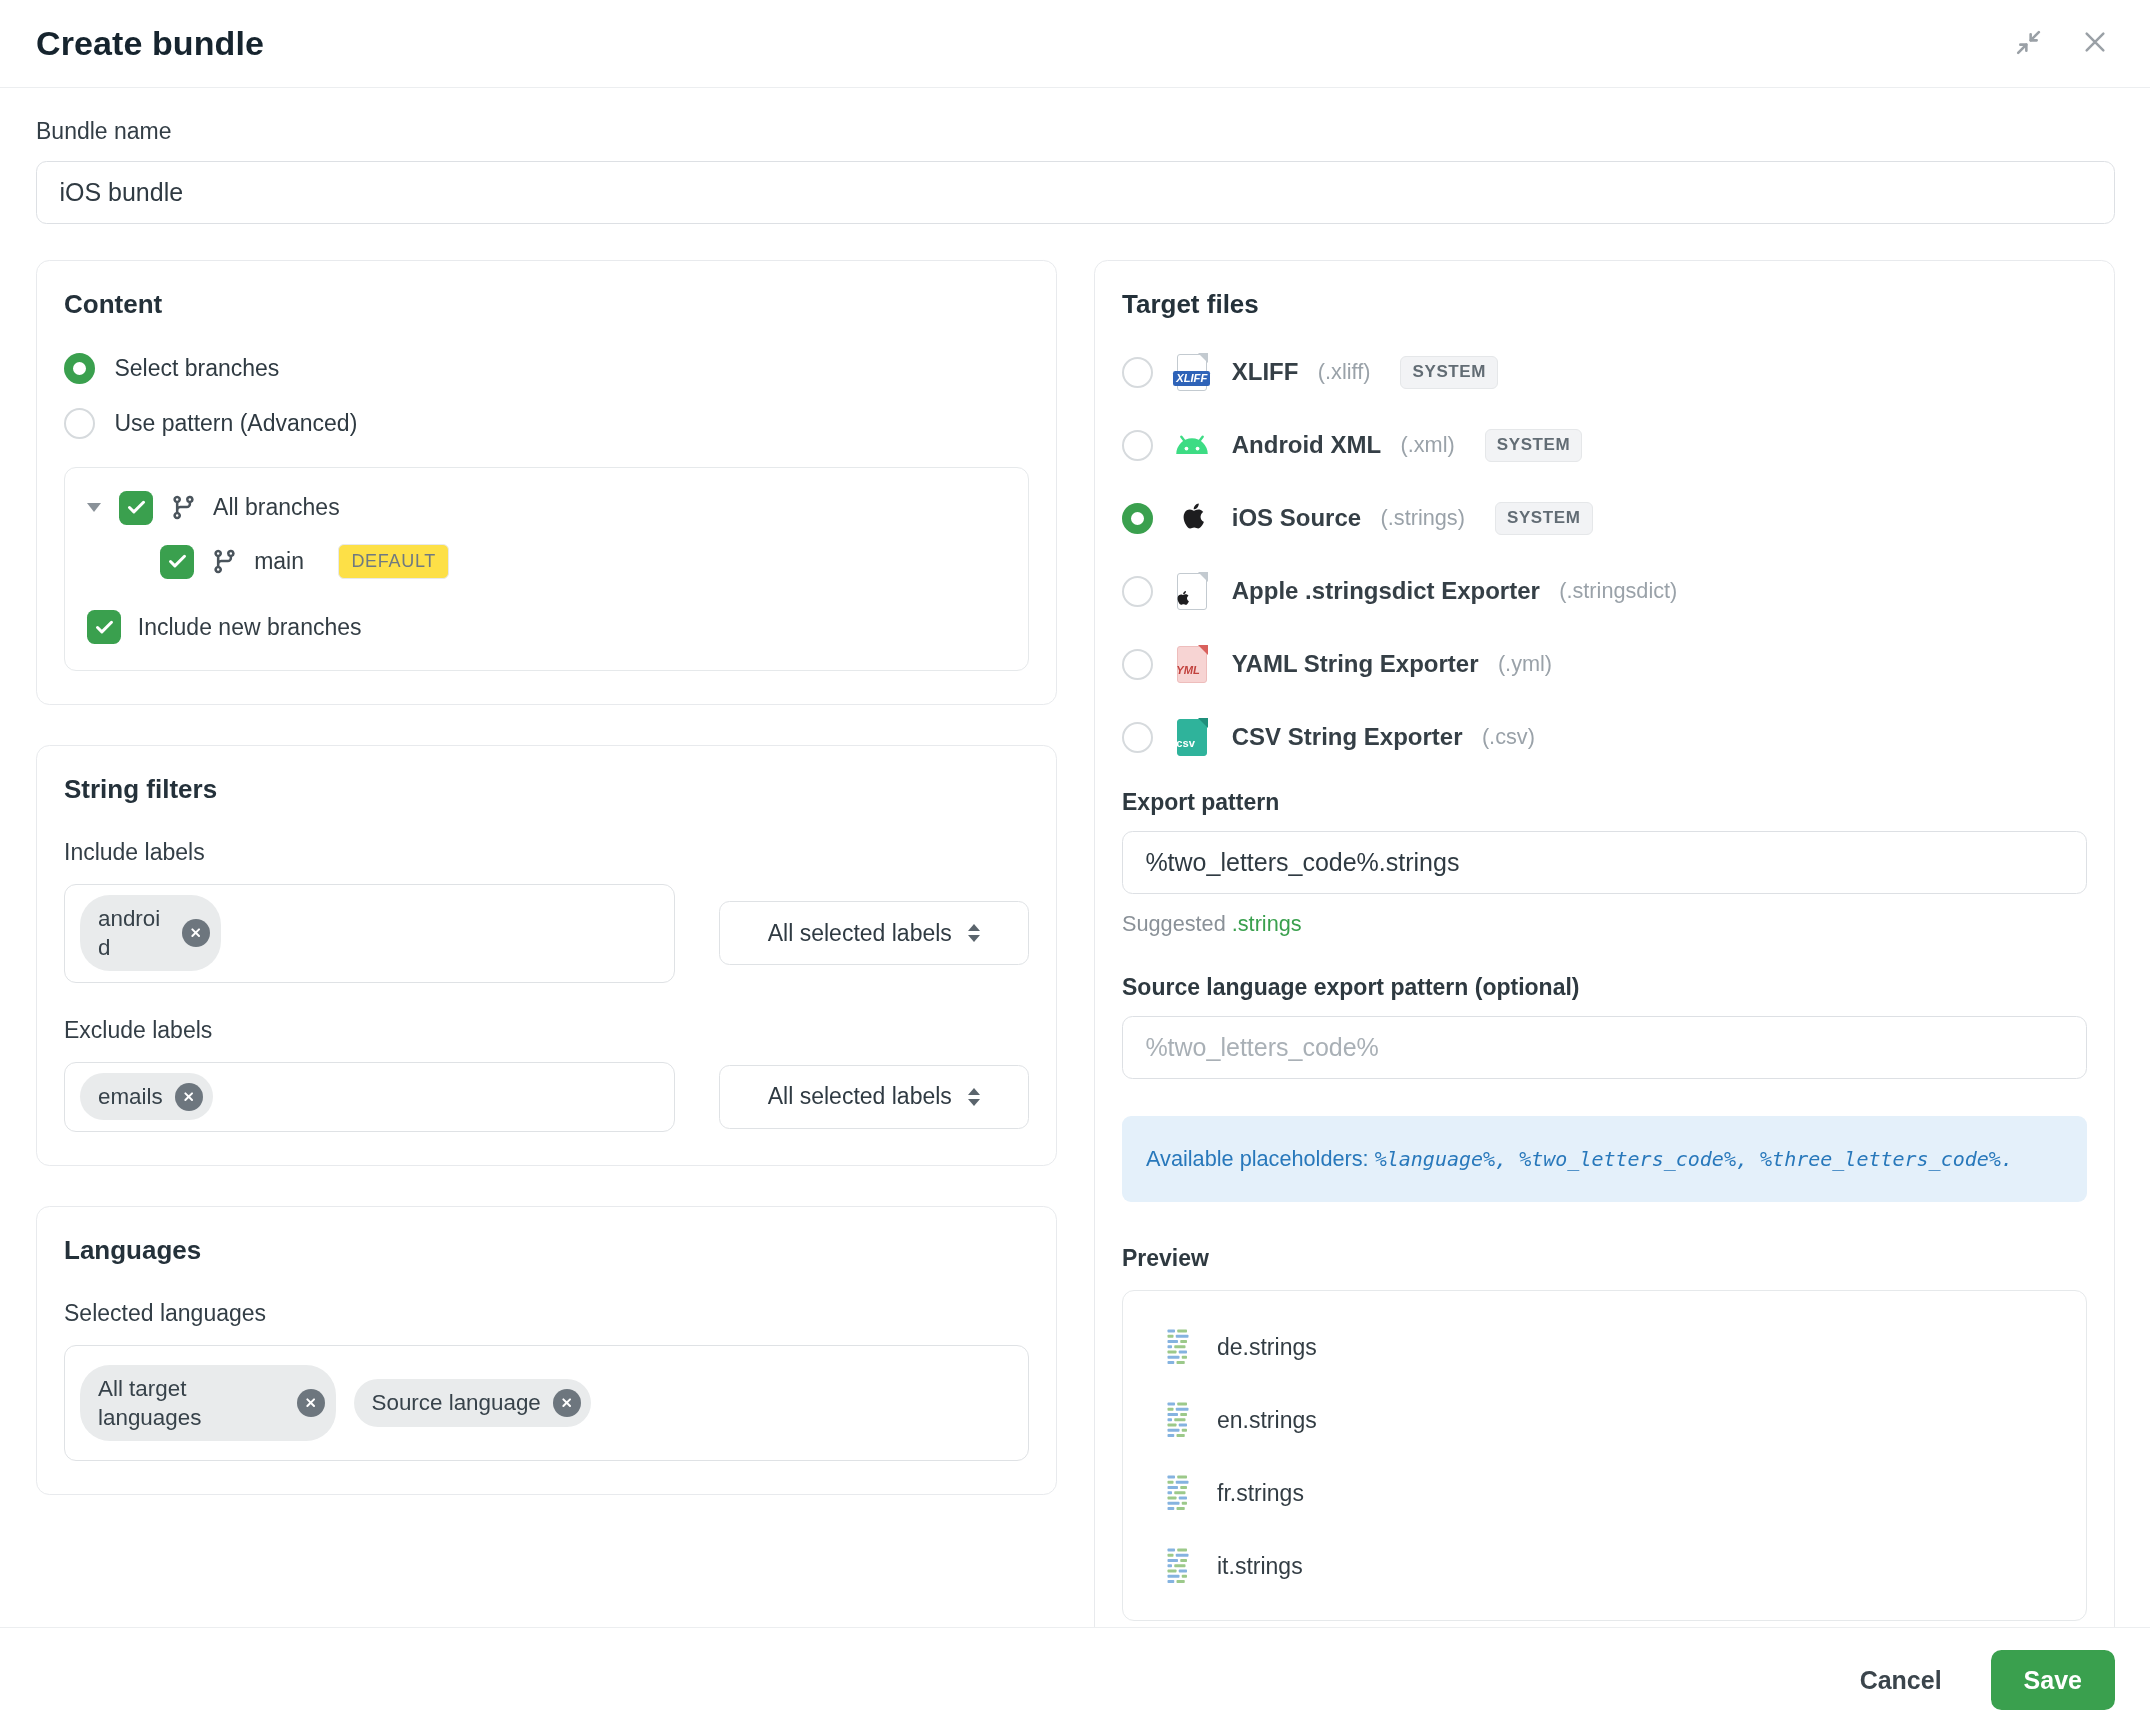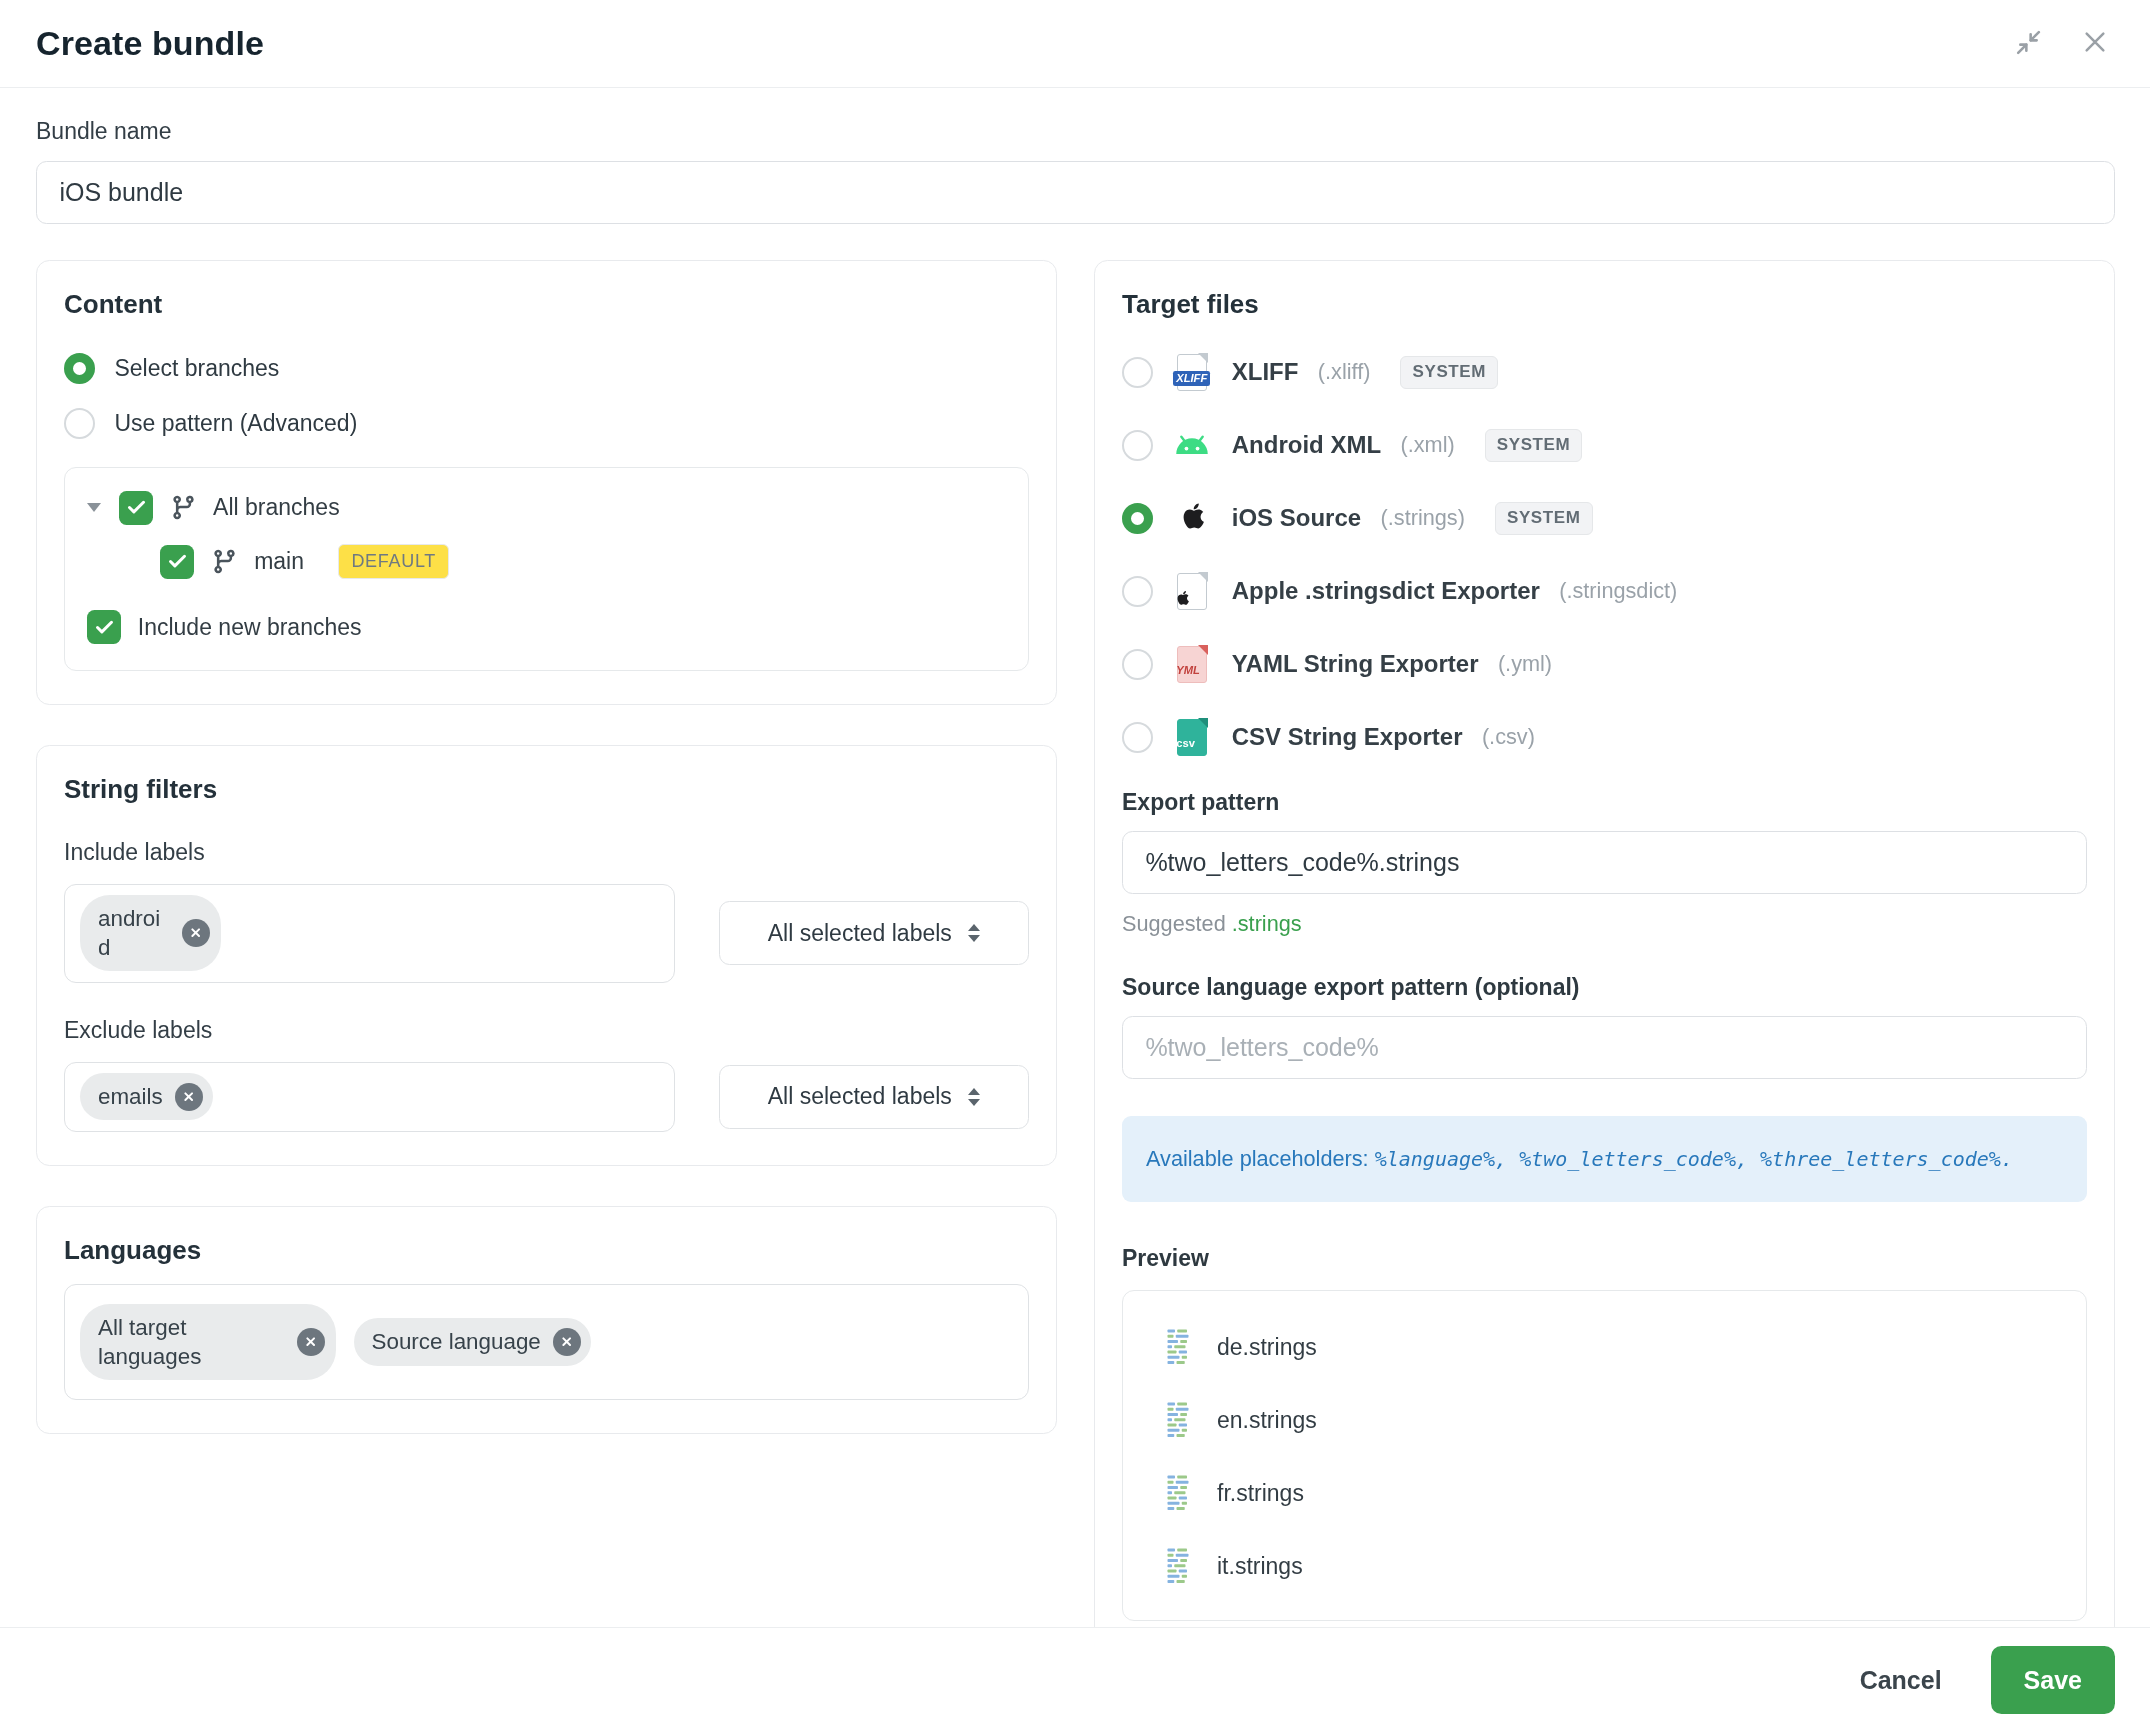--- a/index.html
+++ b/index.html
@@ -121,21 +121,21 @@
   .file-row{display:flex;align-items:center;gap:21px;padding-left:43px;margin-bottom:34px}
   .file-row:last-child{margin-bottom:0}
   .file-name{font-size:23px;color:#333d44}
   .strings-svg{width:30px;height:39px;flex:0 0 auto}
 
   
   .dlg-footer{flex:0 0 105px;border-top:1.5px solid #eceef0;display:flex;align-items:center;
     justify-content:flex-end;gap:43px;padding:0 36px}
   .btn-cancel{background:none;border:none;font-size:25px;font-weight:600;color:#3b454c;cursor:pointer;
     font-family:"Liberation Sans",sans-serif}
-  .btn-save{height:68px;padding:0 33px;border:none;border-radius:10.5px;background:var(--accent-green);
+  .btn-save{height:60px;padding:0 33px;border:none;border-radius:10.5px;background:var(--accent-green);
     color:#fff;font-size:25px;font-weight:600;cursor:pointer;font-family:"Liberation Sans",sans-serif}
 </style>
 </head>
 <body>
 
 <svg width="0" height="0" style="position:absolute" aria-hidden="true">
   <defs>
     <g id="i-branch">
       <path d="M9.5 3.25a2.25 2.25 0 1 1 3 2.122V6A2.5 2.5 0 0 1 10 8.5H6a1 1 0 0 0-1 1v1.128a2.251 2.251 0 1 1-1.5 0V5.372a2.25 2.25 0 1 1 1.5 0v1.836A2.493 2.493 0 0 1 6 7h4a1 1 0 0 0 1-1v-.628A2.25 2.25 0 0 1 9.5 3.25Zm-6 0a.75.75 0 1 0 1.5 0 .75.75 0 0 0-1.5 0Zm8.25-.75a.75.75 0 1 0 0 1.5.75.75 0 0 0 0-1.5ZM4.25 12a.75.75 0 1 0 0 1.5.75.75 0 0 0 0-1.5Z"></path>
     </g>
@@ -287,20 +287,21 @@
               <span class="sort-icon">
                   <span class="tri-up"></span>
                   <span class="tri-down"></span>
                 </span>
             </div>
           </div>
         </div>
 
         <div class="card" style="margin-top:40px">
           <div class="card-title">Languages</div>
+          <div class="sub-label">Selected languages</div>
           <div class="chips-box langs" style="margin-top:18px">
             <span class="chip">
               <span class="chip-text medium">All target languages</span>
               <button class="chip-x">
                 <svg viewBox="0 0 20 20" fill="none" stroke="#fff" stroke-width="3" stroke-linecap="round">
                     <path d="M5 5 15 15M15 5 5 15"></path>
                   </svg>
               </button>
             </span>
             <span class="chip">

